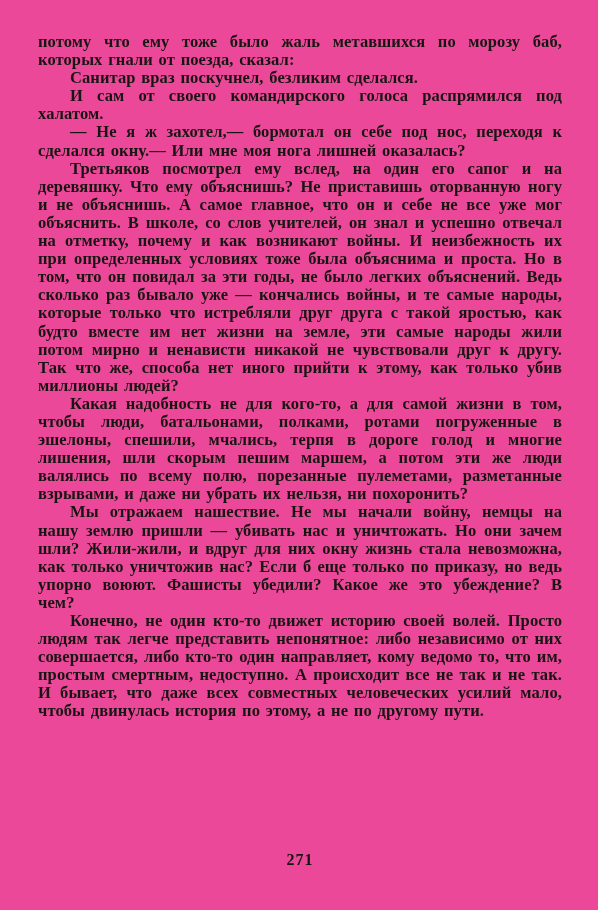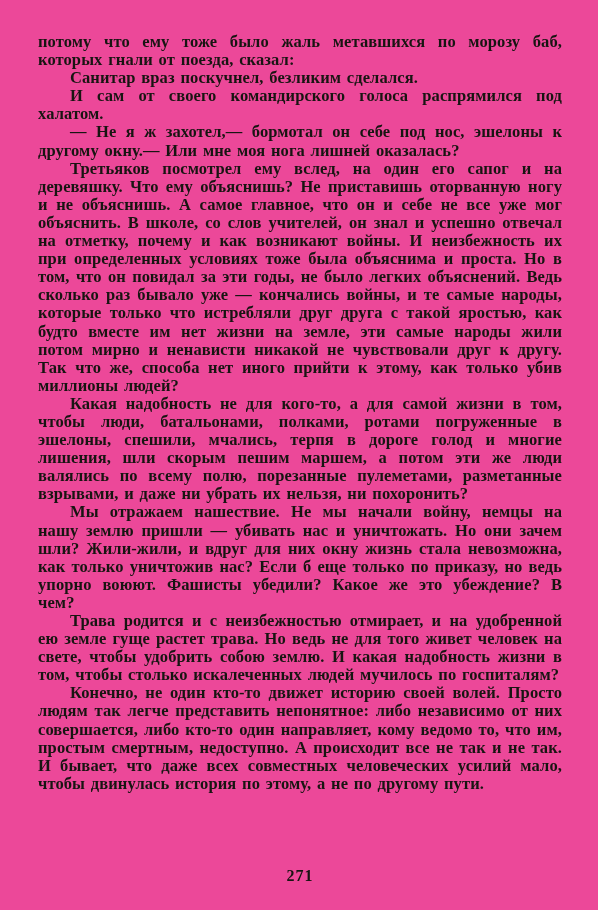--- a/index.html
+++ b/index.html
@@ -38,32 +38,30 @@
   .page-number {
     position: absolute;
     top: 851px;
     left: 38px;
     width: 524px;
     text-align: center;
     font-size: 16px;
     font-weight: 700;
     color: #181512;
     letter-spacing: 1px;
-    margin-top: 16px;
   }
 </style>
 </head>
 <body>
 
 <div class="page">
   <div class="text-block">
     <p class="para">потому что ему тоже было жаль метавшихся по морозу баб, которых гнали от поезда, сказал:</p>
     <p class="para indent">Санитар враз поскучнел, безликим сделался.</p>
     <p class="para indent">И сам от своего командирского голоса распрямился под халатом.</p>
-    <p class="para indent">— Не я ж захотел,— бормотал он себе под нос, эшелоны к другому окну.— Или мне моя нога лишней оказалась?</p>
+    <p class="para indent">— Не я ж захотел,— бормотал он себе под нос, переходя к сделался окну.— Или мне моя нога лишней оказалась?</p>
     <p class="para indent">Третьяков посмотрел ему вслед, на один его сапог и на деревяшку. Что ему объяснишь? Не приставишь оторванную ногу и не объяснишь. А самое главное, что он и себе не все уже мог объяснить. В школе, со слов учителей, он знал и успешно отвечал на отметку, почему и как возникают войны. И неизбежность их при определенных условиях тоже была объяснима и проста. Но в том, что он повидал за эти годы, не было легких объяснений. Ведь сколько раз бывало уже — кончались войны, и те самые народы, которые только что истребляли друг друга с такой яростью, как будто вместе им нет жизни на земле, эти самые народы жили потом мирно и ненависти никакой не чувствовали друг к другу. Так что же, способа нет иного прийти к этому, как только убив миллионы людей?</p>
     <p class="para indent">Какая надобность не для кого-то, а для самой жизни в том, чтобы люди, батальонами, полками, ротами погруженные в эшелоны, спешили, мчались, терпя в дороге голод и многие лишения, шли скорым пешим маршем, а потом эти же люди валялись по всему полю, порезанные пулеметами, разметанные взрывами, и даже ни убрать их нельзя, ни похоронить?</p>
     <p class="para indent">Мы отражаем нашествие. Не мы начали войну, немцы на нашу землю пришли — убивать нас и уничтожать. Но они зачем шли? Жили-жили, и вдруг для них окну жизнь стала невозможна, как только уничтожив нас? Если б еще только по приказу, но ведь упорно воюют. Фашисты убедили? Какое же это убеждение? В чем?</p>
-    <p class="para indent">Трава родится и с неизбежностью отмирает, и на удобренной ею земле гуще растет трава. Но ведь не для того живет человек на свете, чтобы удобрить собою землю. И какая надобность жизни в том, чтобы столько искалеченных людей мучилось по госпиталям?</p>
     <p class="para indent">Конечно, не один кто-то движет историю своей волей. Просто людям так легче представить непонятное: либо независимо от них совершается, либо кто-то один направляет, кому ведомо то, что им, простым смертным, недоступно. А происходит все не так и не так. И бывает, что даже всех совместных человеческих усилий мало, чтобы двинулась история по этому, а не по другому пути.</p>
   </div>
   <div class="page-number">271</div>
 </div>
 
 </body></html>

